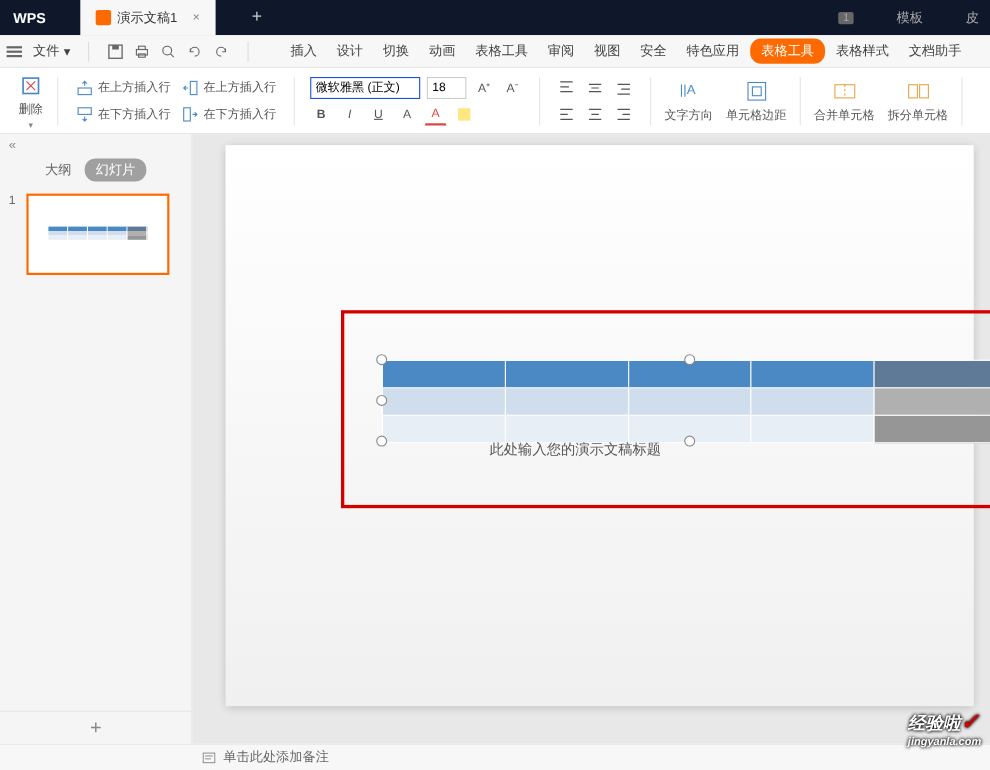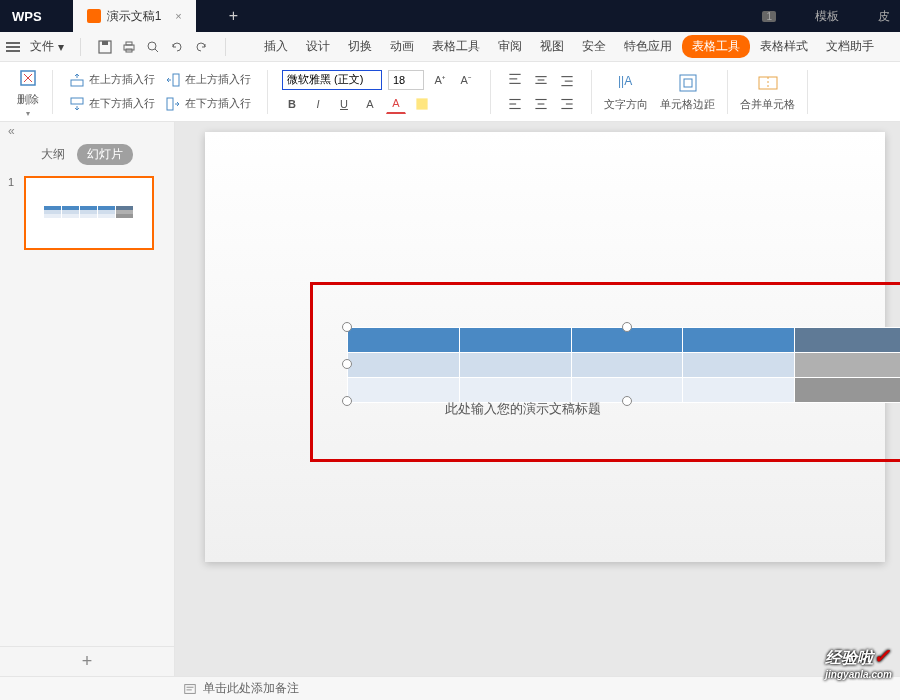--- a/index.html
+++ b/index.html
@@ -51,21 +51,21 @@
 .sidepanel .thumbs { flex: 1; overflow: auto; padding: 8px; }
 .sidepanel .thumb-wrap { display: flex; gap: 6px; margin-bottom: 10px; }
 .sidepanel .thumb-num { font-size: 11px; color: #666; width: 10px; }
 .sidepanel .thumb { width: 130px; height: 74px; background: #fff; border: 2px solid #ff6a00; display: flex; align-items: center; justify-content: center; }
 .sidepanel .thumb-table { width: 90px; height: 14px; display: flex; flex-direction: column; }
 .sidepanel .thumb-table .tr { display: flex; height: 4px; }
 .sidepanel .thumb-table .tc { flex: 1; border-right: 1px solid #fff; }
 .sidepanel .add-slide { height: 30px; display: flex; align-items: center; justify-content: center; color: #888; font-size: 18px; cursor: pointer; border-top: 1px solid #e5e5e5; }
 
 .canvas-area { flex: 1; background: #e8e8e8; position: relative; overflow: hidden; }
-.slide { position: absolute; left: 30px; top: 10px; width: 680px; height: 430px; background: linear-gradient(to bottom, #ffffff 0%, #f0f0f0 100%); box-shadow: 0 2px 8px rgba(0,0,0,0.2); }
+.slide { position: absolute; left: 30px; top: 10px; width: 680px; height: 510px; background: linear-gradient(to bottom, #ffffff 0%, #f0f0f0 100%); box-shadow: 0 2px 8px rgba(0,0,0,0.2); }
 .red-box { position: absolute; left: 105px; top: 150px; width: 600px; height: 180px; border: 3px solid #d40000; }
 .table-sel { position: absolute; left: 142px; top: 195px; width: 560px; height: 74px; }
 .handle { position: absolute; width: 10px; height: 10px; background: #fff; border: 1px solid #888; border-radius: 50%; }
 .h-tl { left: -5px; top: -5px; } .h-tm { left: 50%; top: -5px; margin-left: -5px; }
 .h-ml { left: -5px; top: 50%; margin-top: -5px; }
 .h-bl { left: -5px; bottom: -5px; } .h-bm { left: 50%; bottom: -5px; margin-left: -5px; }
 .table-obj { width: 100%; height: 100%; border-collapse: collapse; }
 .table-obj td { border: 1px solid #fff; }
 .r1 { height: 25px; } .r1 .c1,.r1 .c2,.r1 .c3,.r1 .c4 { background: #4a89c4; } .r1 .c5 { background: #5f7a96; }
 .r2 { height: 25px; } .r2 .c1,.r2 .c2,.r2 .c3,.r2 .c4 { background: #d0ddec; } .r2 .c5 { background: #b0b0b0; }
@@ -311,20 +311,29 @@
   </div>
   <div class="vsep"></div>
   <div class="big-btn">
     <span class="big-icon">
         <svg viewBox="0 0 24 24">
           <rect x="3" y="6" width="18" height="12" fill="none" stroke="#e8a54a"></rect>
           <line x1="12" y1="6" x2="12" y2="18" stroke="#e8a54a" stroke-dasharray="2"></line>
         </svg>
       </span>
     <span>合并单元格</span>
+  </div>
+  <div class="big-btn">
+    <span class="big-icon">
+        <svg viewBox="0 0 24 24">
+          <rect x="3" y="6" width="8" height="12" fill="none" stroke="#e8a54a"></rect>
+          <rect x="13" y="6" width="8" height="12" fill="none" stroke="#e8a54a"></rect>
+        </svg>
+      </span>
+    <span>拆分单元格</span>
   </div>
   <div class="vsep"></div>
 </div>
 
 <div class="workspace">
   <div class="sidepanel">
     <div class="view-tools">
         <span>«</span>
       </div>
     <div class="view-tabs">

